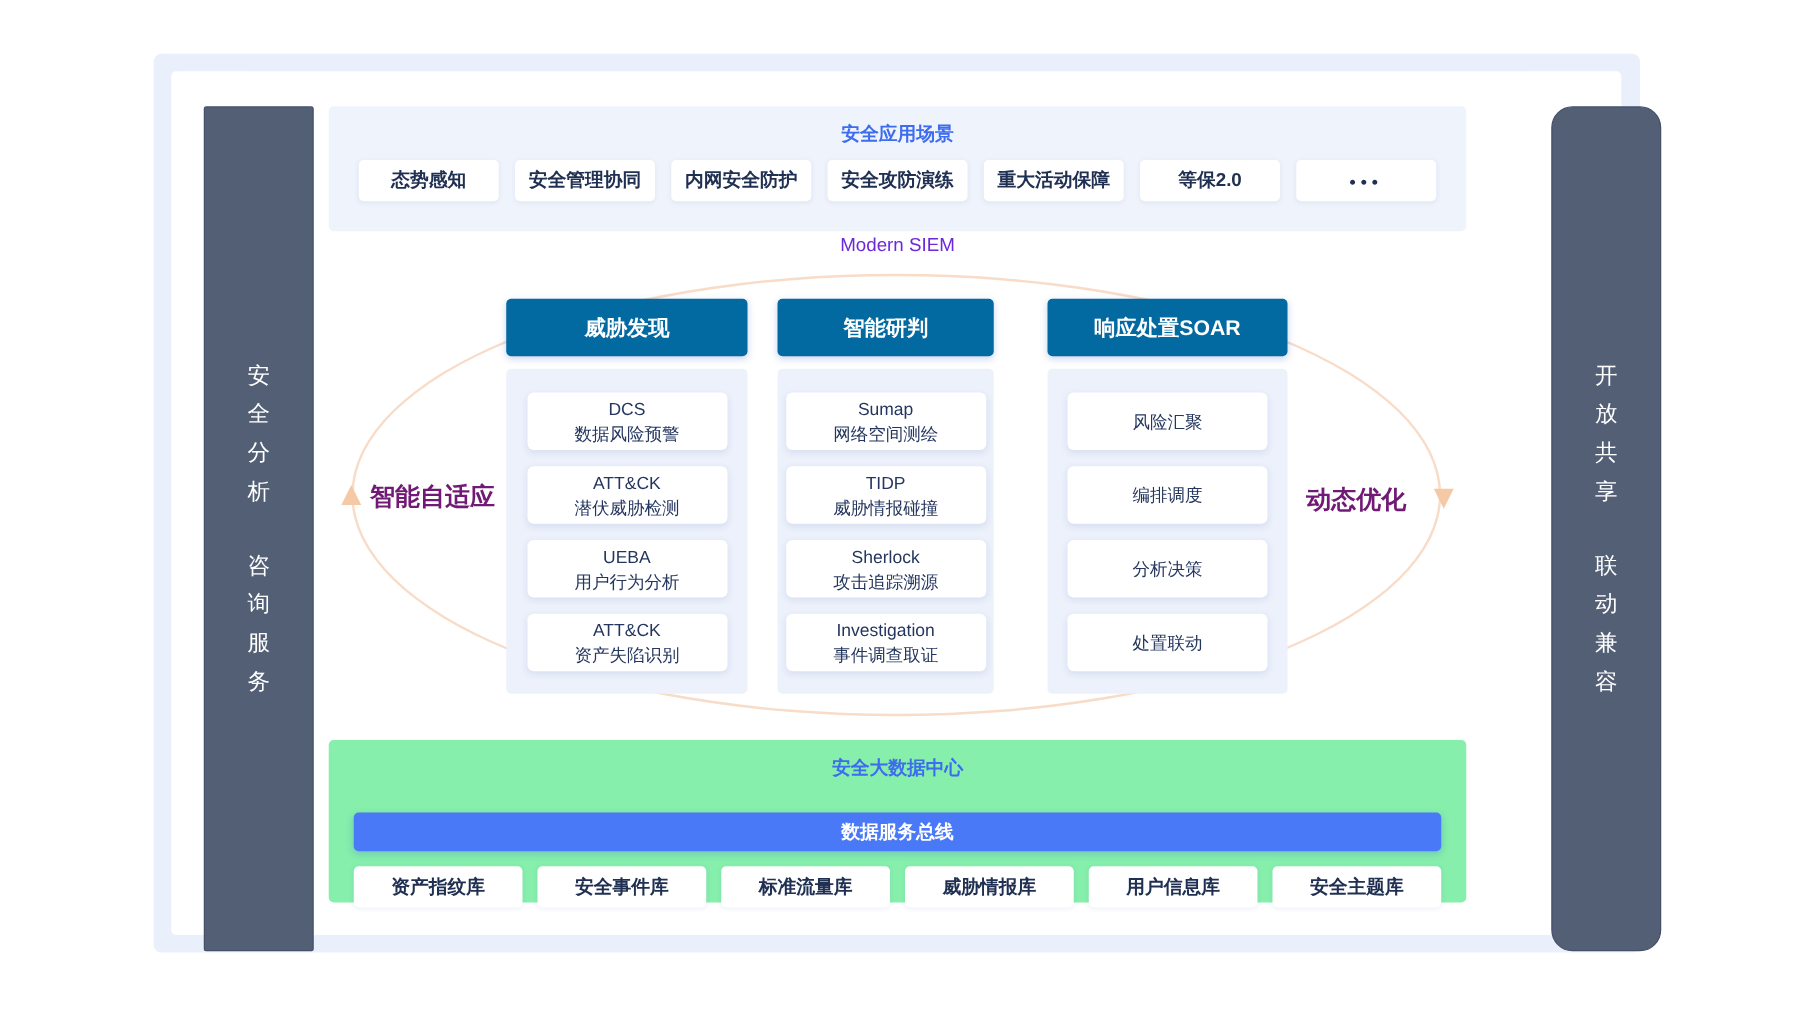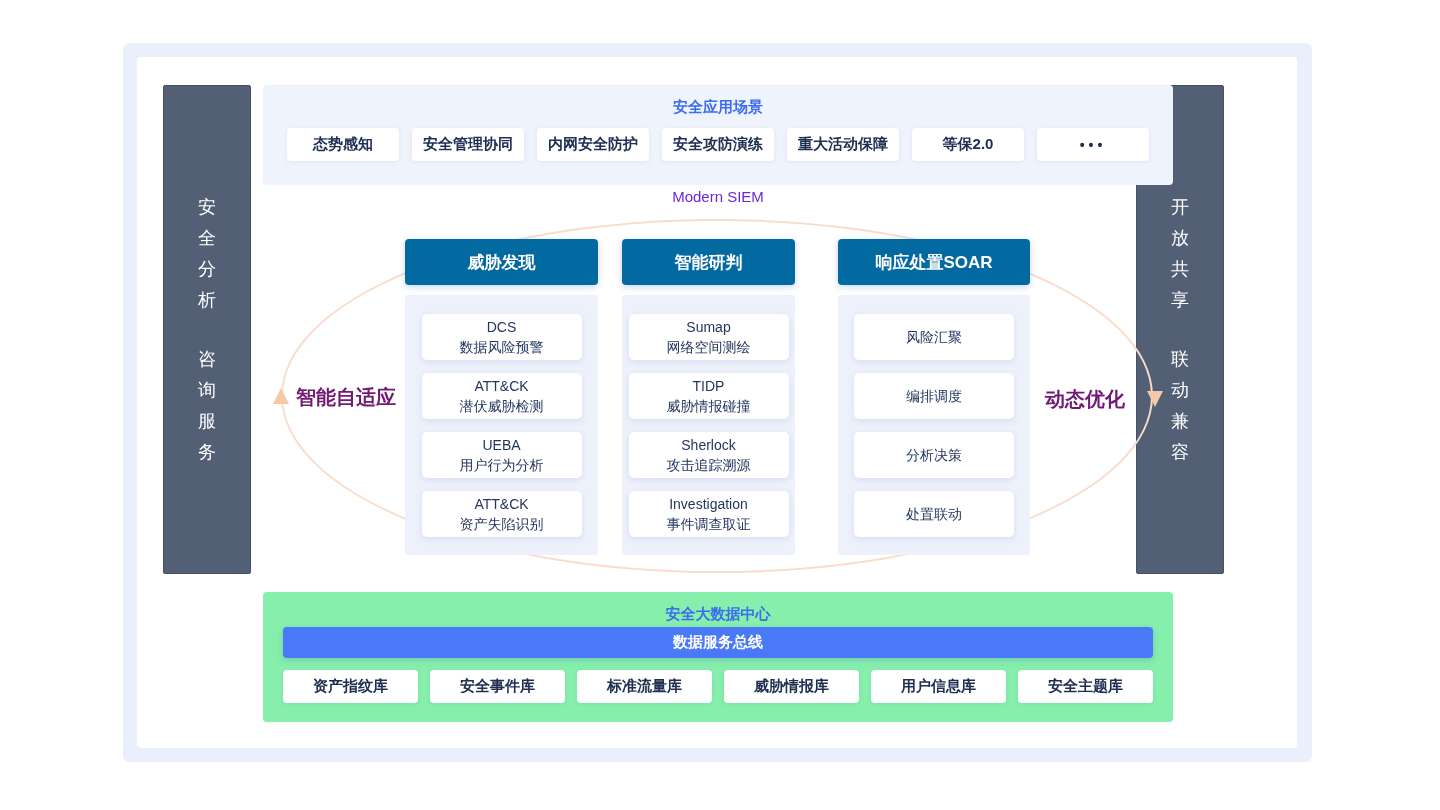--- a/index.html
+++ b/index.html
@@ -9,25 +9,25 @@
     font-family:"Liberation Sans","DejaVu Sans",sans-serif;
     -webkit-font-smoothing:antialiased;
   }
   .abs{position:absolute;}
 
   
   .outer-panel{left:123px;top:43px;width:1189px;height:719px;background:#E9F0FB;border-radius:6px;}
   .inner-panel{left:137px;top:57px;width:1160px;height:691px;background:#ffffff;border-radius:4px;}
 
   
-  .side-rail{top:85px;width:88px;height:489px;background:#535F75;border:1px solid #46506A;
+  .side-rail{top:85px;width:88px;height:676px;background:#535F75;border:1px solid #46506A;
     box-sizing:border-box;border-radius:2px;
     display:flex;flex-direction:column;align-items:center;justify-content:center;gap:28px;}
   .side-rail.left{left:163px;}
-  .side-rail.right{left:1136px;}
+  .side-rail.right{left:1241px;border-radius:17px;}
   .rail-group{width:1em;font-size:18px;line-height:31px;color:#ffffff;text-align:center;
     word-break:break-all;font-weight:500;letter-spacing:0;}
 
   
   .top-section{left:263px;top:85px;width:910px;height:100px;background:#EFF3FC;border-radius:4px;}
   .section-title{padding-top:13px;text-align:center;font-size:15px;font-weight:bold;color:#3D6DEE;}
   .pill-row{display:flex;justify-content:center;gap:13px;margin-top:11px;}
   .pill{min-width:112px;height:33px;background:#ffffff;border-radius:4px;
     display:flex;align-items:center;justify-content:center;box-sizing:border-box;padding:0 8px;
     font-size:15px;font-weight:bold;color:#203052;box-shadow:0 1px 4px rgba(40,70,140,0.08);}
@@ -58,21 +58,21 @@
     box-shadow:0 2px 6px rgba(45,90,200,0.25);}
   .col-panel{margin-top:10px;height:260px;background:#ECF1FB;border-radius:4px;
     display:flex;flex-direction:column;align-items:center;justify-content:center;gap:13px;}
   .card{width:160px;height:46px;background:#ffffff;border-radius:5px;
     box-shadow:0 2px 6px rgba(31,61,133,0.10);
     display:flex;flex-direction:column;align-items:center;justify-content:center;
     color:#24365E;font-size:14px;line-height:20px;font-weight:500;text-align:center;}
 
   
   .bottom-section{left:263px;top:592px;width:910px;height:130px;background:#86efac;border-radius:4px;}
-  .bus-bar{width:870px;height:31px;margin:3px auto 0;background:#4A79F7;border-radius:4px;
+  .bus-bar{width:870px;height:31px;margin:26px auto 0;background:#4A79F7;border-radius:4px;
     display:flex;align-items:center;justify-content:center;
     color:#ffffff;font-size:15px;font-weight:bold;box-shadow:0 2px 6px rgba(45,90,200,0.25);}
   .db-row{display:flex;justify-content:center;gap:12px;margin-top:12px;}
   .db-pill{min-width:135px;}
 </style>
 </head>
 <body>
 
 <div class="abs outer-panel"></div>
 <div class="abs inner-panel"></div>

